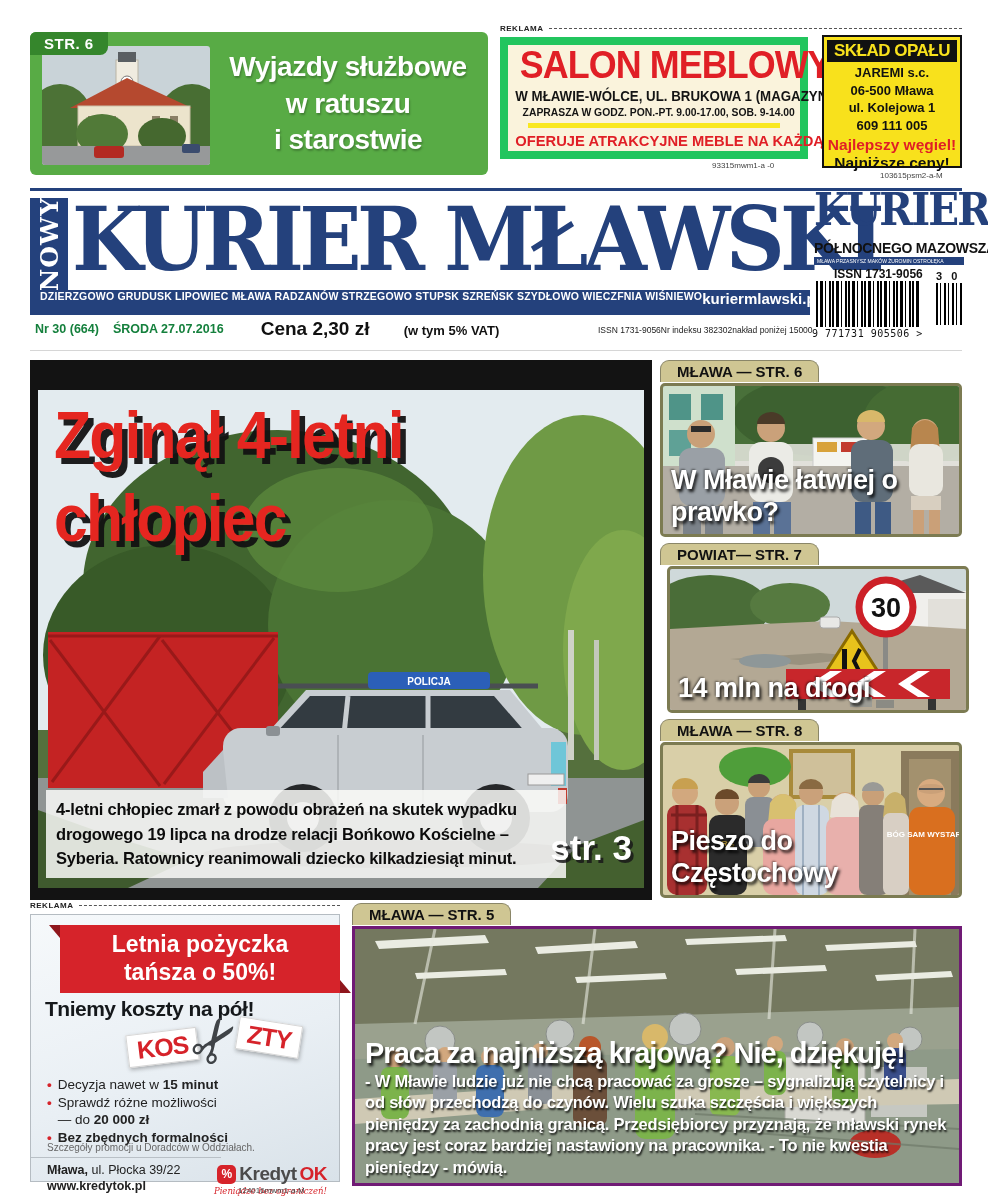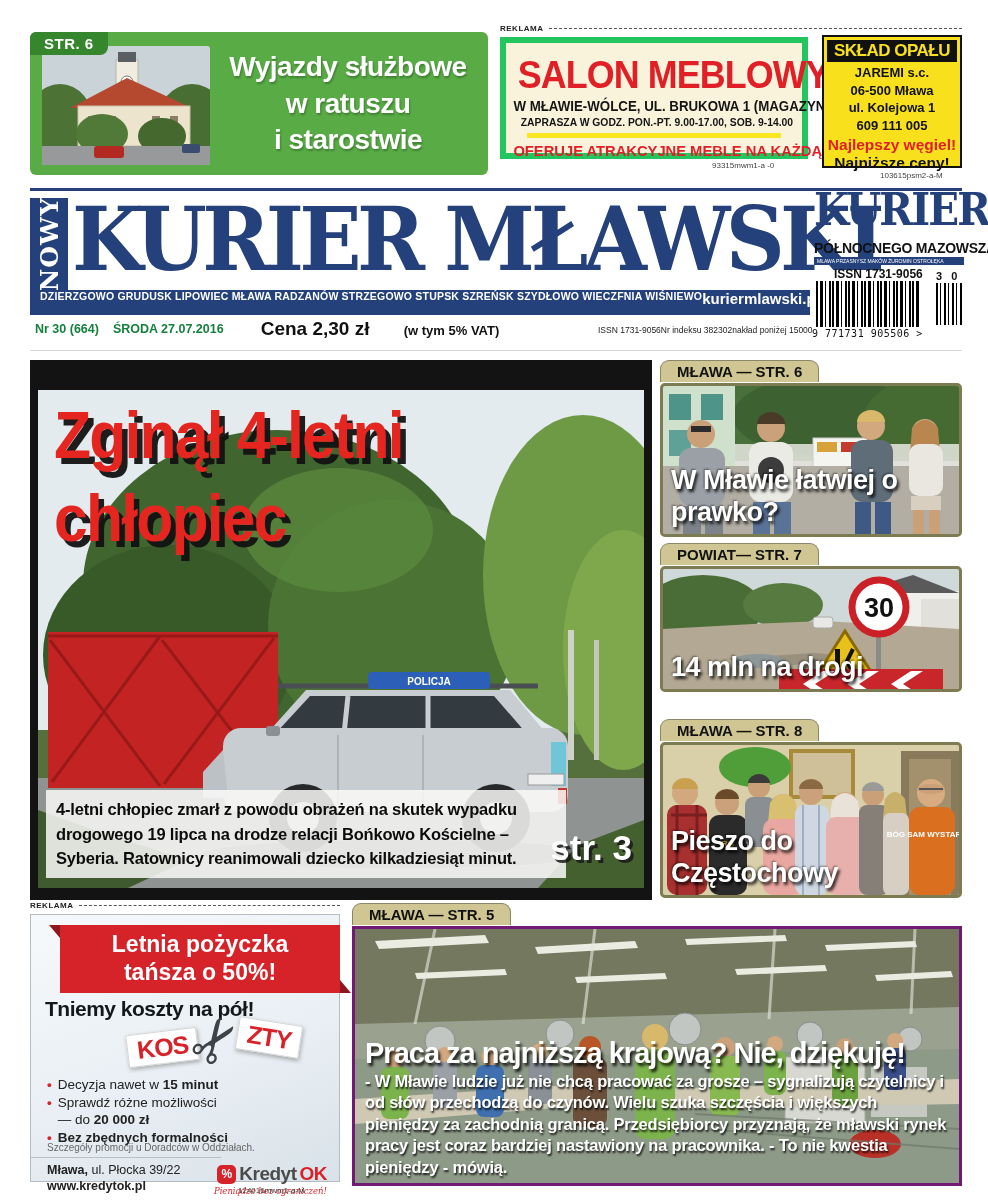--- a/index.html
+++ b/index.html
@@ -11,21 +11,21 @@
   .str-tab{position:absolute;left:0px;top:0px;background:#35862c;color:#fff;font-weight:bold;font-size:15px;padding:3px 14px;border-radius:6px 0 8px 0;letter-spacing:.5px;z-index:3;}
   .townhall{position:absolute;left:12px;top:14px;width:168px;height:119px;border-radius:3px;overflow:hidden;}
   .green-head{position:absolute;left:186px;top:8px;width:264px;height:128px;display:flex;flex-direction:column;justify-content:center;text-align:center;color:#fff;font-weight:800;font-size:28px;line-height:1.3;letter-spacing:-.5px;text-shadow:1px 2px 2px rgba(0,0,0,.25);}
 
   .rek{display:flex;align-items:center;gap:5px;}
   .rek-label{font-size:8px;color:#222;letter-spacing:.5px;font-weight:bold;}
   .rek-dash{flex:1;border-top:1px dashed #555;height:0;}
   .rek-top{left:500px;top:24px;width:462px;}
   .rek-bottom{left:30px;top:901px;width:310px;}
 
-  .salon{left:500px;top:37px;width:308px;height:122px;background:#faf3dc;border:6px solid #22c55e;text-align:center;box-sizing:border-box;padding-top:12px;}
+  .salon{left:500px;top:37px;width:308px;height:122px;background:#faf3dc;border:8px solid #22c55e;text-align:center;box-sizing:border-box;padding-top:0;}
   .salon-title{font-size:39px;font-weight:800;color:#e01f26;letter-spacing:-1px;line-height:1.02;transform:scaleX(.92);transform-origin:center;white-space:nowrap;}
   .salon-addr{font-size:14px;font-weight:800;color:#141414;margin-top:3px;transform:scaleX(.95);white-space:nowrap;}
   .salon-hours{font-size:11.5px;font-weight:800;color:#141414;margin-top:2px;transform:scaleX(.9);white-space:nowrap;}
   .salon-yellow{height:5px;background:#f9e821;width:86%;margin:5px auto 4px auto;}
   .salon-offer{font-size:15.5px;font-weight:800;color:#e01f26;transform:scaleX(.95);white-space:nowrap;}
   .ad-code{font-size:8px;color:#444;}
 
   .coal{left:822px;top:35px;width:140px;height:133px;background:#f8e11c;border:2px solid #111;text-align:center;box-sizing:border-box;}
   .coal-head{background:#111;color:#f8e11c;font-weight:800;font-size:17px;margin:3px 3px 2px 3px;padding:1px 0;letter-spacing:-.5px;white-space:nowrap;}
   .coal-line{font-size:13px;font-weight:800;color:#111;line-height:1.35;}
@@ -295,21 +295,21 @@
         <rect x="246" y="58" width="34" height="52" rx="10" fill="#e9e7df"></rect>
         <rect x="248" y="110" width="30" height="14" fill="#d8cfc0"></rect>
         <rect x="250" y="124" width="11" height="24" fill="#caa078"></rect>
           <rect x="266" y="124" width="11" height="24" fill="#caa078"></rect>
       </g>
     </svg>
     <div class="thead" style="width:250px;">W Mławie łatwiej o prawko?</div>
   </div>
 
   <div class="tab" style="left:660px;top:543px;">POWIAT— STR. 7</div>
-  <div class="tphoto" style="top:566px;height:126px;">
+  <div class="tphoto" style="top:566px;height:147px;margin-left:7px;">
     <svg width="296" height="141" viewBox="0 0 296 141">
       <rect width="296" height="141" fill="#cfd9da"></rect>
       <rect x="195" y="22" width="101" height="42" fill="#f0efec"></rect>
       <polygon points="190,24 250,6 296,24" fill="#5a5a5a"></polygon>
       <rect x="258" y="30" width="38" height="34" fill="#e2e0da"></rect>
       <ellipse cx="40" cy="40" rx="60" ry="34" fill="#4a6d38"></ellipse>
       <ellipse cx="120" cy="36" rx="40" ry="22" fill="#567a40"></ellipse>
       <polygon points="0,141 0,60 90,55 160,52 230,56 296,60 296,141" fill="#b3a894"></polygon>
       <polygon points="60,90 150,84 200,88 130,96" fill="#99917e"></polygon>
       <ellipse cx="95" cy="92" rx="26" ry="7" fill="#8e9798"></ellipse>

